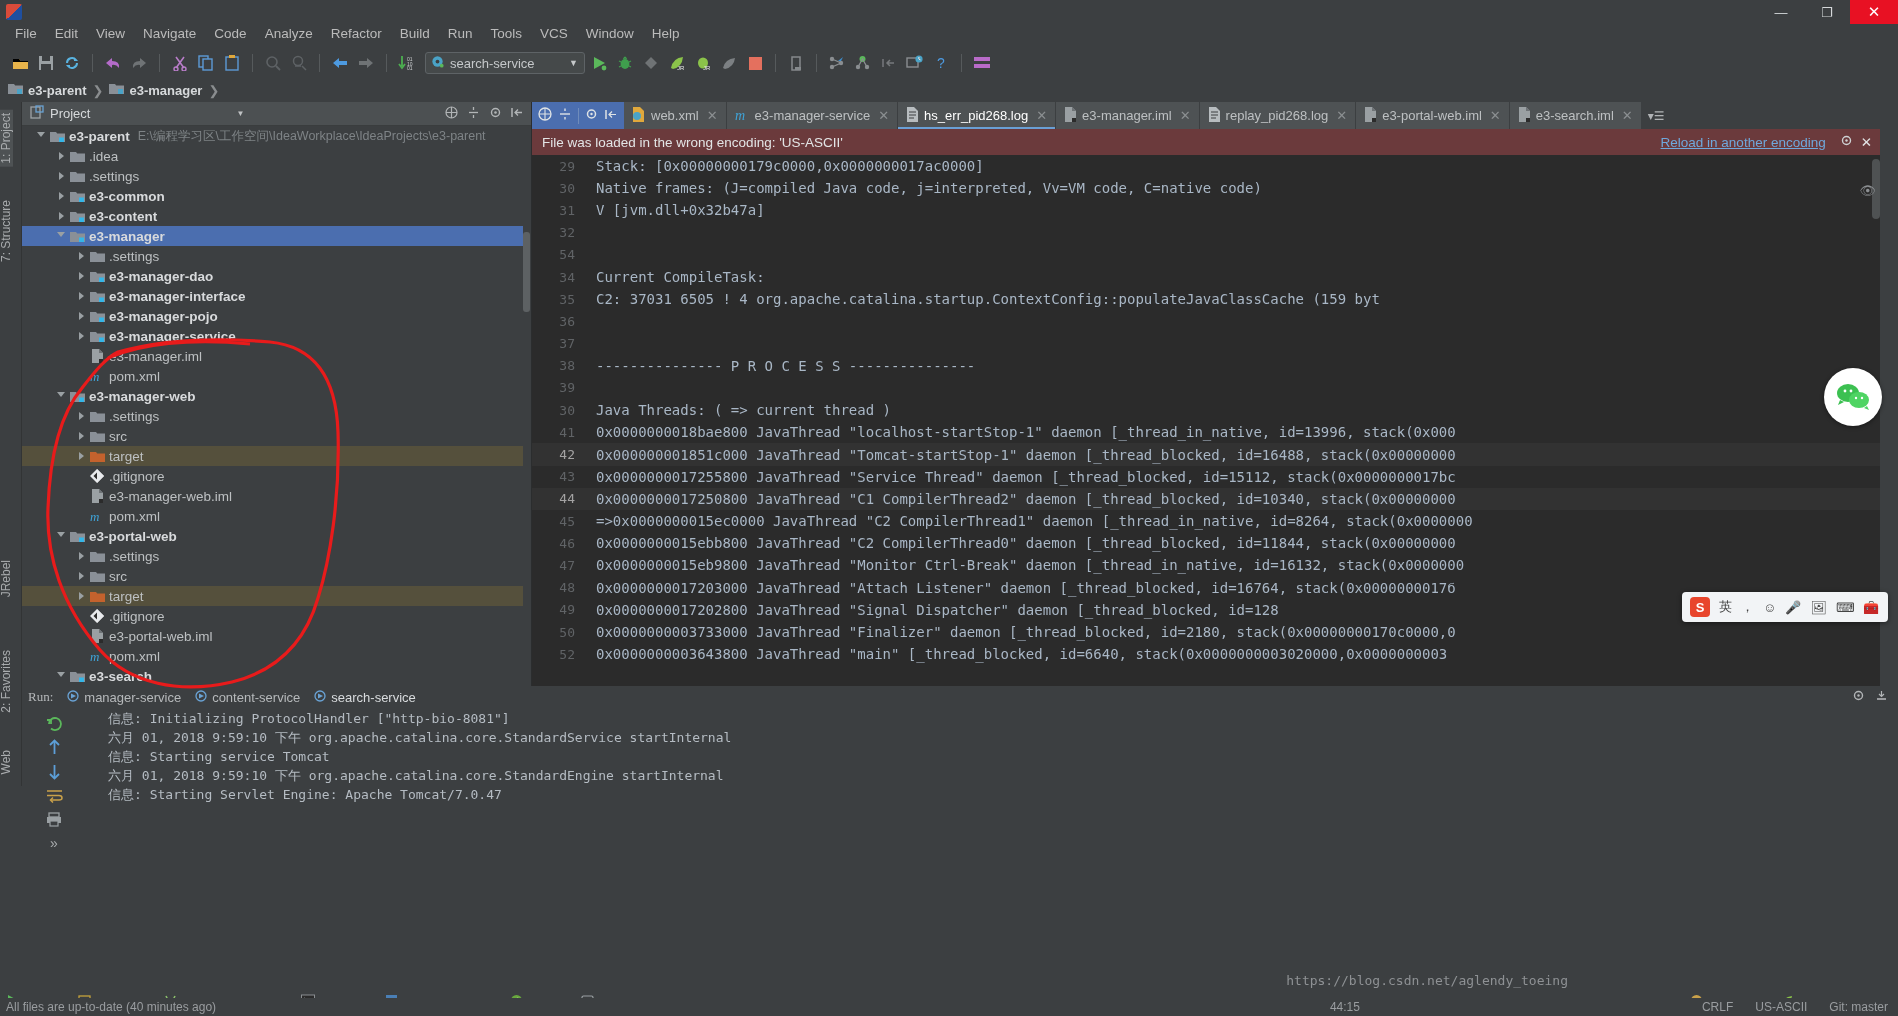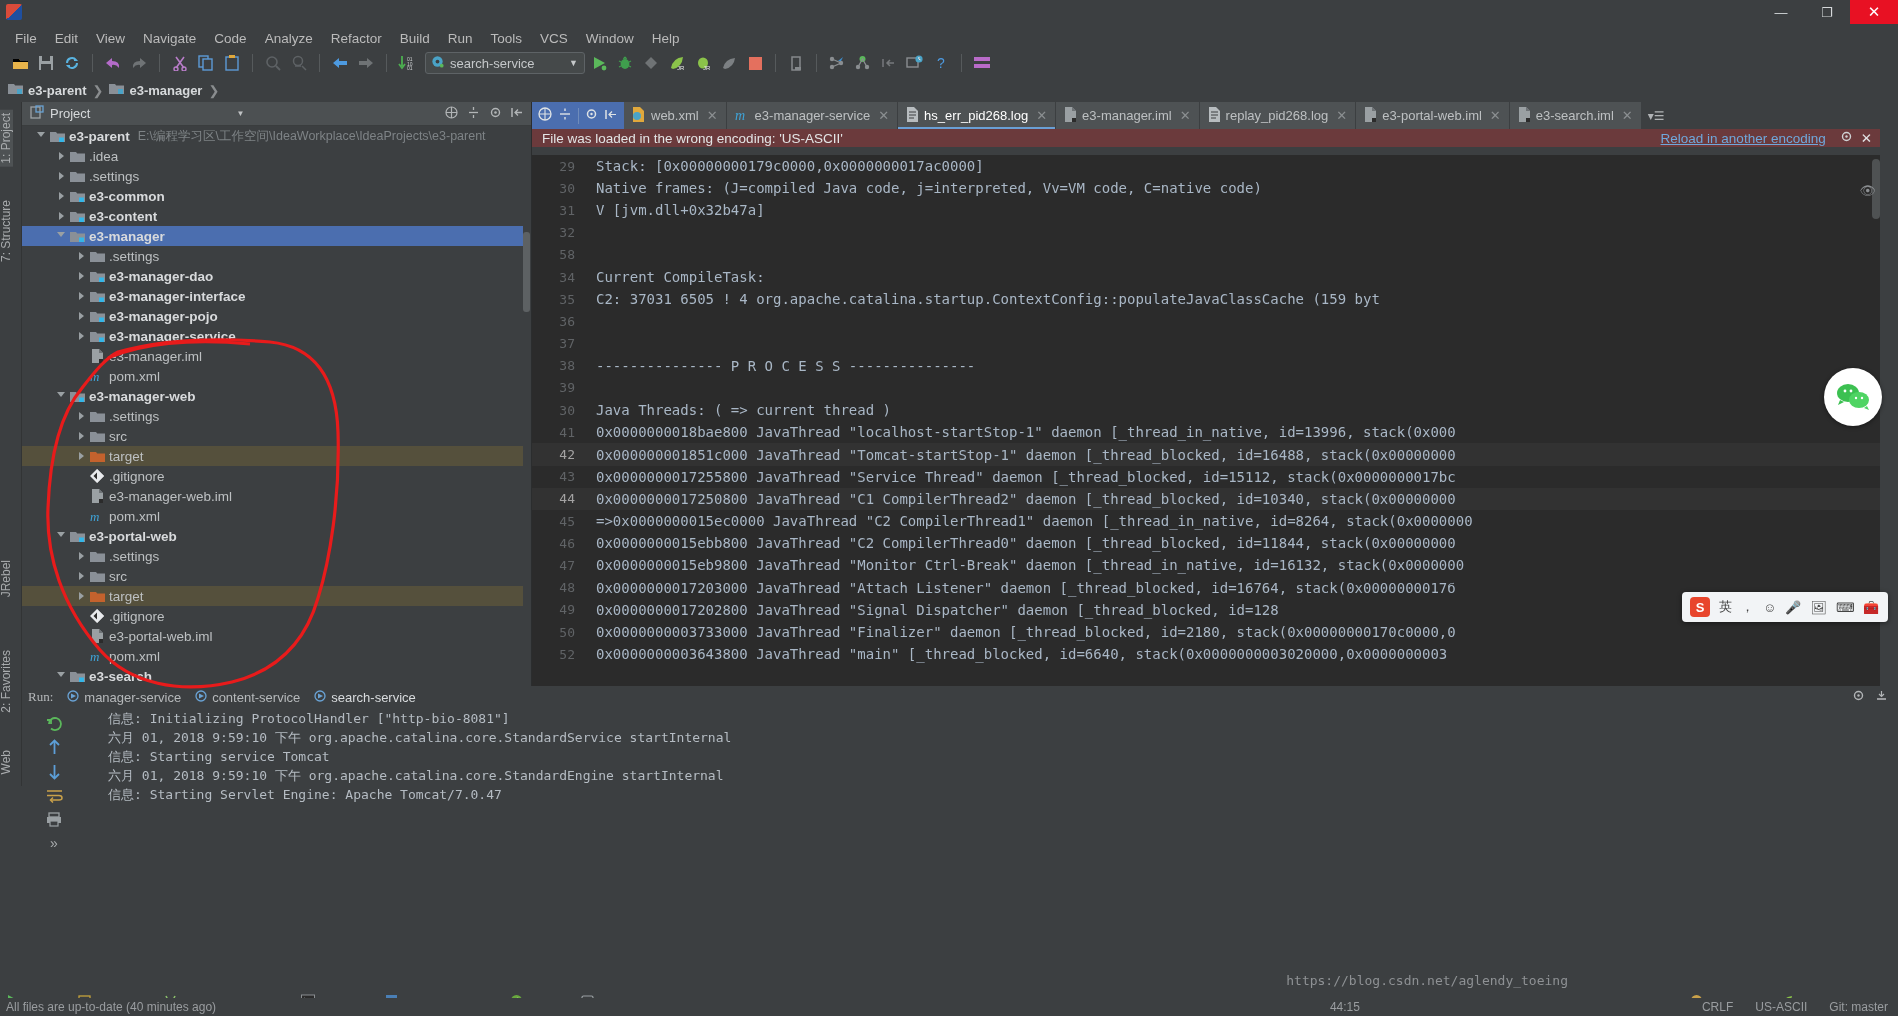--- a/index.html
+++ b/index.html
@@ -28,21 +28,21 @@
   .win-btns { margin-left:auto; display:flex; height:24px; }
   .win-btn {
     width:46px; height:24px; display:flex; align-items:center; justify-content:center;
     color:#d6d9db; font-size:13px;
   }
   .win-btn.close { background:#e81123; color:#fff; width:48px; font-size:15px; }
 
   
   .menubar {
     position:absolute; left:0; top:24px; width:1898px; height:24px;
-    background:#3c3f41; display:flex; align-items:flex-end; padding-left:6px;
+    background:#3c3f41; display:flex; align-items:flex-start; padding-left:6px;
     font-size:13.5px; color:#bbbbbb;
   }
   .menu-item { padding:2px 9px; white-space:nowrap; }
 
   
   .toolbar {
     position:absolute; left:0; top:48px; width:1898px; height:30px;
     background:#3c3f41; display:flex; align-items:center; padding-left:8px; gap:2px;
   }
   .tb { width:24px; height:24px; display:flex; align-items:center; justify-content:center;
@@ -120,21 +120,21 @@
     background:#4e5254; color:#bdc0c2; font-size:13px;
     border-right:1px solid #3c3f41; white-space:nowrap; position:relative;
   }
   .tab.active { background:#4e5254; color:#ffffff; }
   .tab.active::after {
     content:""; position:absolute; left:0; right:0; bottom:0; height:2px; background:#6a9fd4;
   }
   .tab .x { color:#8b8f91; font-size:13px; margin-left:3px; }
   .tab-overflow { display:flex; align-items:center; padding:0 6px; color:#b0b3b5; font-size:12px;}
   .notice {
-    height:18px; background:#6b3a3c; display:flex; align-items:center;
+    height:26px; background:#6b3a3c; display:flex; align-items:center;
     padding-left:10px; font-size:13.5px; color:#e3e5e6;
   }
   .notice a { color:#6fa8dc; text-decoration:underline; margin-left:auto; }
   .notice .ngear { padding:0 8px 0 14px; color:#cfd2d4; }
   .code {
     position:absolute; left:0; right:0; top:53px; bottom:0;
     background:#2b2b2b; overflow:hidden;
     font-family:"DejaVu Sans Mono","Liberation Mono",monospace; font-size:14px;
   }
   .cline { height:22.2px; display:flex; align-items:center; white-space:nowrap; }
@@ -933,21 +933,21 @@
         </div>
         <div class="cline">
           <span class="gut">31</span>
           <span class="ctext">V  [jvm.dll+0x32b47a]</span>
         </div>
         <div class="cline">
           <span class="gut">32</span>
           <span class="ctext"></span>
         </div>
         <div class="cline">
-          <span class="gut">58</span>
+          <span class="gut">54</span>
           <span class="ctext"></span>
         </div>
         <div class="cline">
           <span class="gut">34</span>
           <span class="ctext">Current CompileTask:</span>
         </div>
         <div class="cline">
           <span class="gut">35</span>
           <span class="ctext">C2:  37031 6505    !   4       org.apache.catalina.startup.ContextConfig::populateJavaClassCache (159 byt</span>
         </div>

